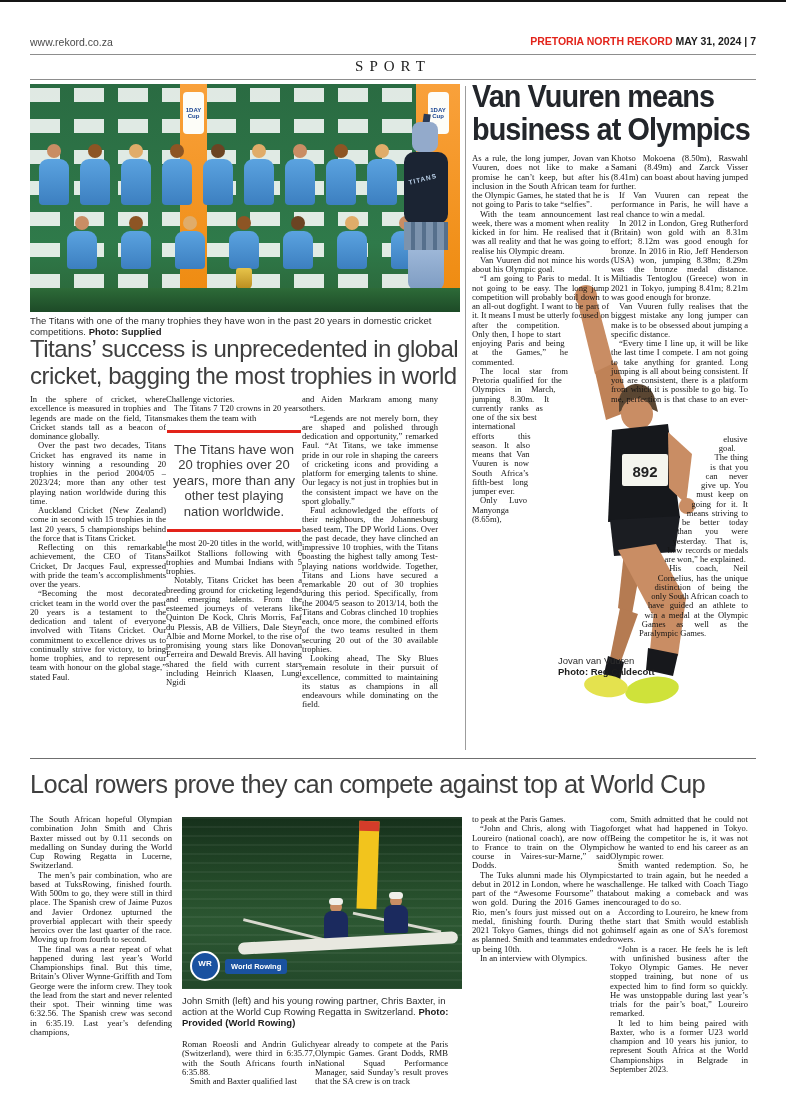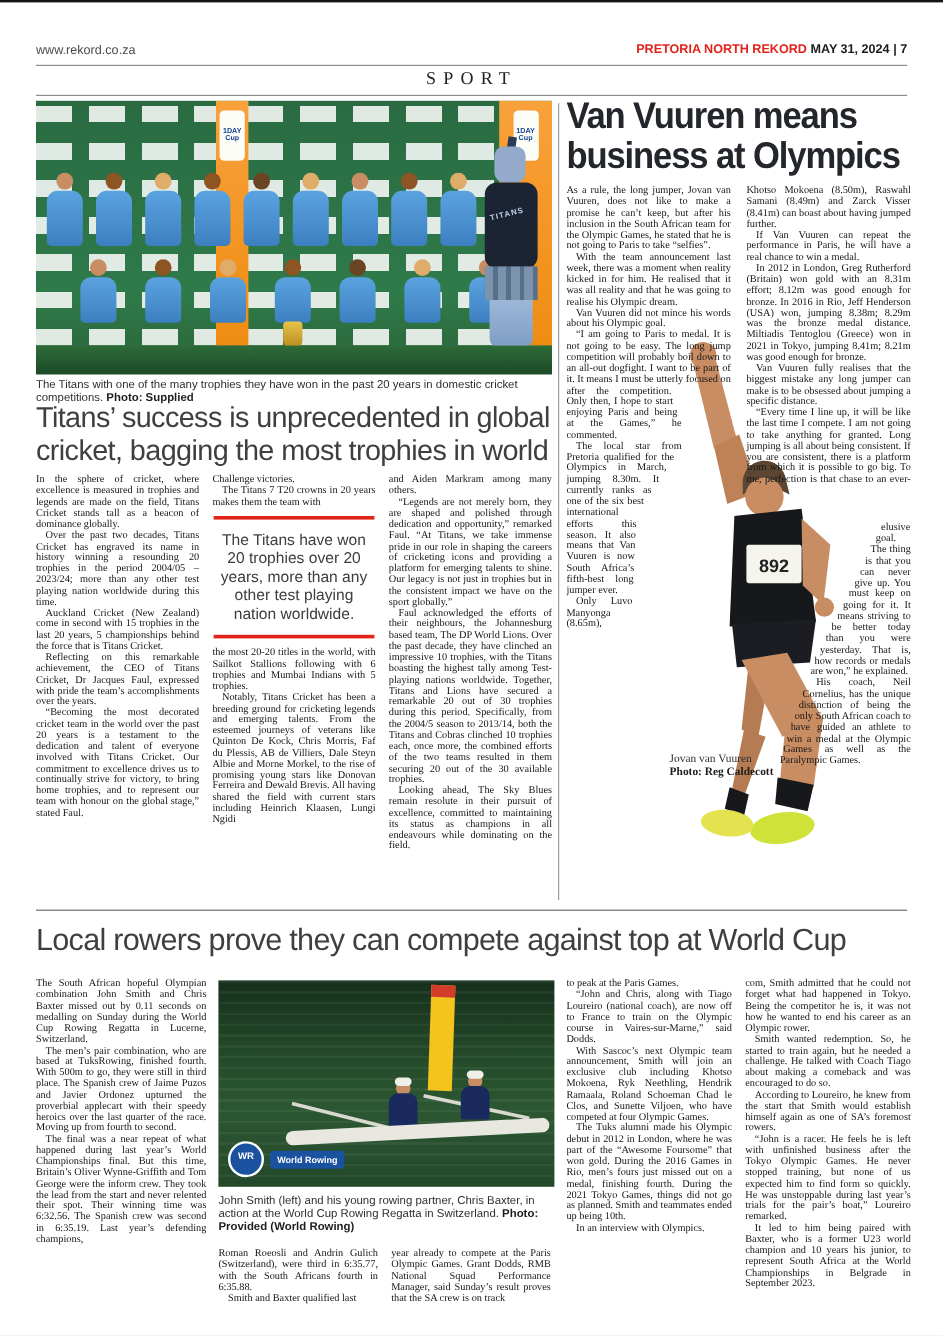--- a/index.html
+++ b/index.html
@@ -20,21 +20,21 @@
 
   
   .hl-titans{left:30px;top:336px;width:436px;font:24px/26.5px "Liberation Sans",sans-serif;
              color:var(--hl);letter-spacing:-0.5px;}
   .hl-vv{left:0;top:-4px;font:bold 31px/33px "Liberation Sans",sans-serif;color:#23262b;
          letter-spacing:-1px;transform:scaleX(.93);transform-origin:left top;white-space:nowrap;}
   .hl-rowers{left:30px;top:770px;width:745px;font:25.5px/28px "Liberation Sans",sans-serif;
              color:var(--hl);letter-spacing:-0.6px;white-space:nowrap;}
 
   
-  .cols{position:absolute;display:flex;gap:11px;}
+  .cols{position:absolute;display:flex;gap:0;}
   .col{flex:0 0 136px;overflow:hidden;position:relative;z-index:2;}
   .col.w138{flex:0 0 138px;}
   .col.w133{flex:0 0 133px;}
   .col p{margin:0;font:8.6px/9.25px "Liberation Serif",serif;text-align:justify;color:var(--ink);}
   .col p.ind{text-indent:8px;}
   .pullquote{margin:7px 1px 7px 1px;padding:9px 2px 10px;border-top:3px solid var(--red);
              border-bottom:3px solid var(--red);font:13px/15.5px "Liberation Sans",sans-serif;
              color:#3d3d3d;text-align:center;}
 
   
@@ -90,21 +90,21 @@
   .vv{left:472px;top:84px;width:286px;height:668px;}
   .vv-cols{left:0;top:70px;width:286px;height:598px;}
   .vv .col{height:598px;}
   .sp1r{float:right;width:1px;height:172px;}
   .sp2r{float:right;clear:right;width:84px;height:402px;
         shape-outside:polygon(100% 0,40% 0,58% 10%,6% 26%,0 50%,14% 78%,60% 92%,100% 100%);}
   .sp1l{float:left;width:1px;height:258px;}
   .sp2l{float:left;clear:left;width:132px;height:302px;
         shape-outside:polygon(0 0,94% 0,70% 22%,44% 44%,26% 66%,12% 86%,4% 100%,0 100%);}
   .jumper{position:absolute;left:62px;top:198px;width:220px;height:450px;z-index:1;}
-  .cap-jovan{position:absolute;left:86px;top:544px;width:126px;z-index:3;font-family:Liberation Serif, serif;}
+  .cap-jovan{position:absolute;left:86px;top:571px;width:126px;z-index:3;}
 
   
   .photo-rowing{left:182px;top:817px;width:280px;height:172px;overflow:hidden;
      background:
        repeating-linear-gradient(180deg,rgba(255,255,255,.05) 0 2px,transparent 2px 9px),
        linear-gradient(#16301b,#254c2a 40%,#2c5732 62%,#23482a);}
   .pole{position:absolute;left:176px;top:4px;width:20px;height:88px;background:#f2c41d;
         transform:rotate(2deg);}
   .pole::before{content:"";position:absolute;left:0;top:0;width:20px;height:10px;background:#d43c2a;}
   .hull{position:absolute;left:56px;top:120px;width:220px;height:12px;background:#e8e8e0;
@@ -322,21 +322,20 @@
     </div>
     <div class="col w133">
       <p>year already to compete at the Paris Olympic Games. Grant Dodds, RMB National Squad Performance Manager, said Sunday’s result proves that the SA crew is on track</p>
     </div>
   </div>
 
   <div class="cols br-cols">
     <div class="col w138">
       <p>to peak at the Paris Games.</p>
       <p class="ind">“John and Chris, along with Tiago Loureiro (national coach), are now off to France to train on the Olympic course in Vaires-sur-Marne,” said Dodds.</p>
-      <p class="ind">With Sascoc’s next Olympic team announcement, Smith will join an exclusive club including Khotso Mokoena, Ryk Neethling, Hendrik Ramaala, Roland Schoeman Chad le Clos, and Sunette Viljoen, who have competed at four Olympic Games.</p>
       <p class="ind">The Tuks alumni made his Olympic debut in 2012 in London, where he was part of the “Awesome Foursome” that won gold. During the 2016 Games in Rio, men’s fours just missed out on a medal, finishing fourth. During the 2021 Tokyo Games, things did not go as planned. Smith and teammates ended up being 10th.</p>
       <p class="ind">In an interview with Olympics.</p>
     </div>
     <div class="col w138">
       <p>com, Smith admitted that he could not forget what had happened in Tokyo. Being the competitor he is, it was not how he wanted to end his career as an Olympic rower.</p>
       <p class="ind">Smith wanted redemption. So, he started to train again, but he needed a challenge. He talked with Coach Tiago about making a comeback and was encouraged to do so.</p>
       <p class="ind">According to Loureiro, he knew from the start that Smith would establish himself again as one of SA’s foremost rowers.</p>
       <p class="ind">“John is a racer. He feels he is left with unfinished business after the Tokyo Olympic Games. He never stopped training, but none of us expected him to find form so quickly. He was unstoppable during last year’s trials for the pair’s boat,” Loureiro remarked.</p>
       <p class="ind">It led to him being paired with Baxter, who is a former U23 world champion and 10 years his junior, to represent South Africa at the World Championships in Belgrade in September 2023.</p>
     </div>

